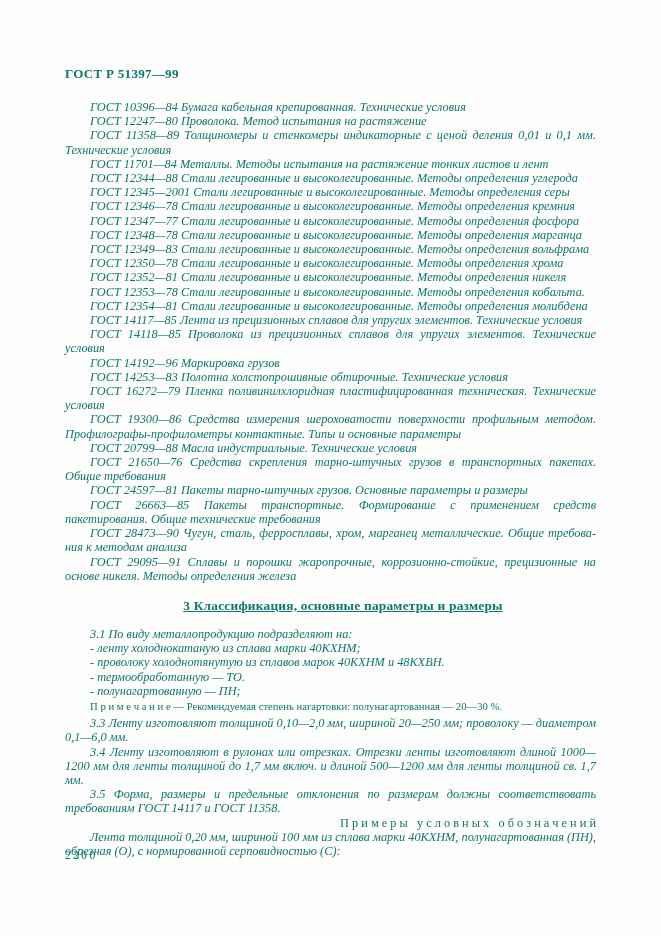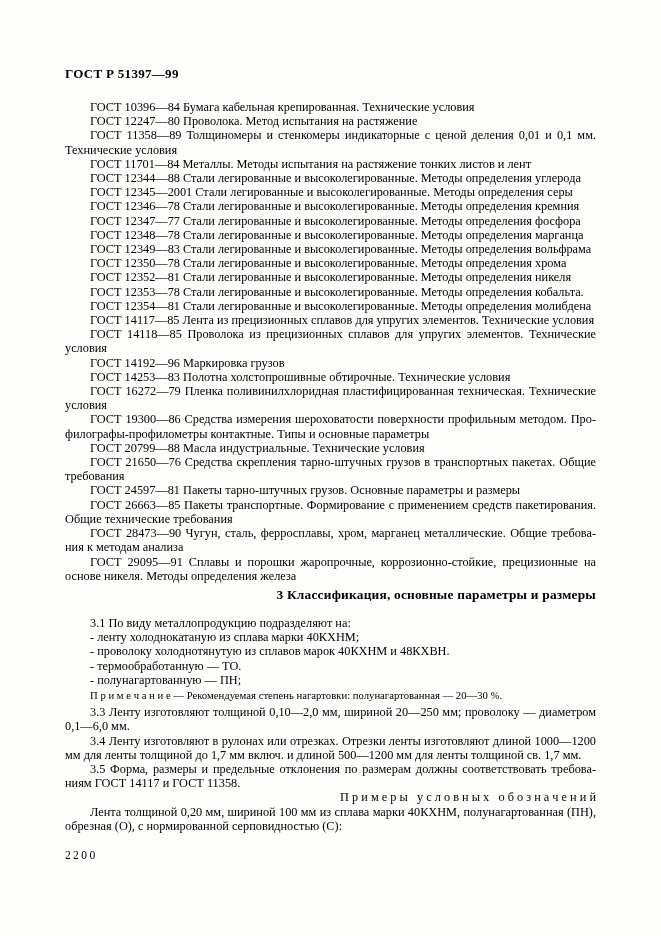--- a/index.html
+++ b/index.html
@@ -5,50 +5,51 @@
   html, body { margin: 0; padding: 0; }
   body {
     width: 661px; height: 936px;
     background: #e8e8e8;
     font-family: "Liberation Serif", serif;
   }
   .page {
     position: relative;
     width: 661px; height: 936px;
     background: #fdfdfc;
-    color: #000000;
+    color: #0f766e;
     overflow: hidden;
   }
   .doc {
     position: absolute;
     left: 65px; top: 66px;
     width: 531px;
   }
   .doc-header {
     font-weight: 700;
     font-size: 13px;
     line-height: 15px;
     letter-spacing: 0.3px;
     margin: 0 0 19px 0;
   }
   .blk {
     margin: 0;
     font-size: 12.3px;
     line-height: 14.2px;
     text-align: justify;
   }
-  .blk-entry, .blk-para { text-indent: 25px; }
+  .blk-entry, .blk-para { text-indent: 25px; font-style: italic; }
   .blk-heading {
     font-weight: 700;
     font-size: 13.4px;
     line-height: 16px;
-    margin: 4px 0 13px 0;
+    margin: 15px 0 13px 0;
     text-indent: 25px;
-    text-align: right;
+    text-align: center;
     letter-spacing: 0.2px;
+    text-decoration: underline;
   }
   .blk-note {
     font-size: 10.7px;
     line-height: 14.2px;
     text-indent: 25px;
     white-space: pre-wrap;
     margin: 1px 0 3px 0;
   }
   .blk-spaced {
     text-indent: 25px;

